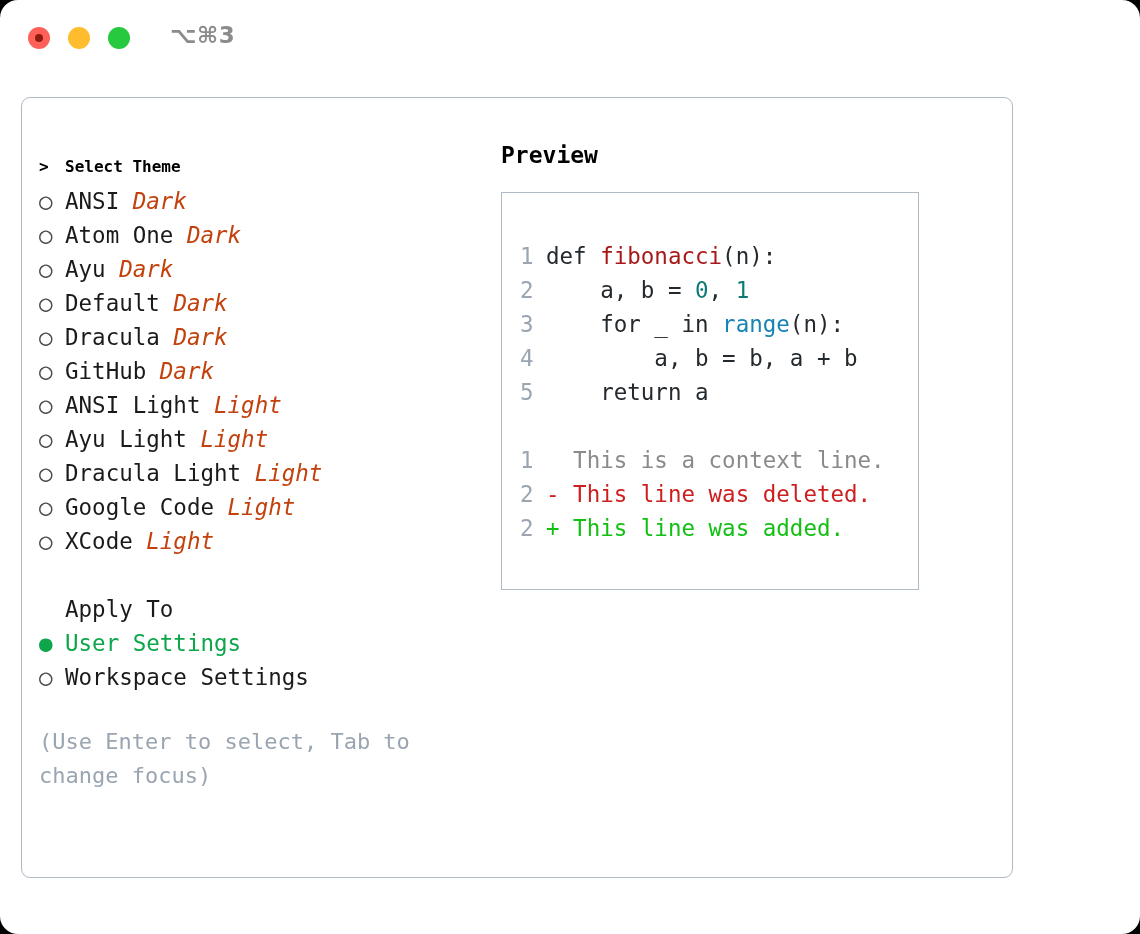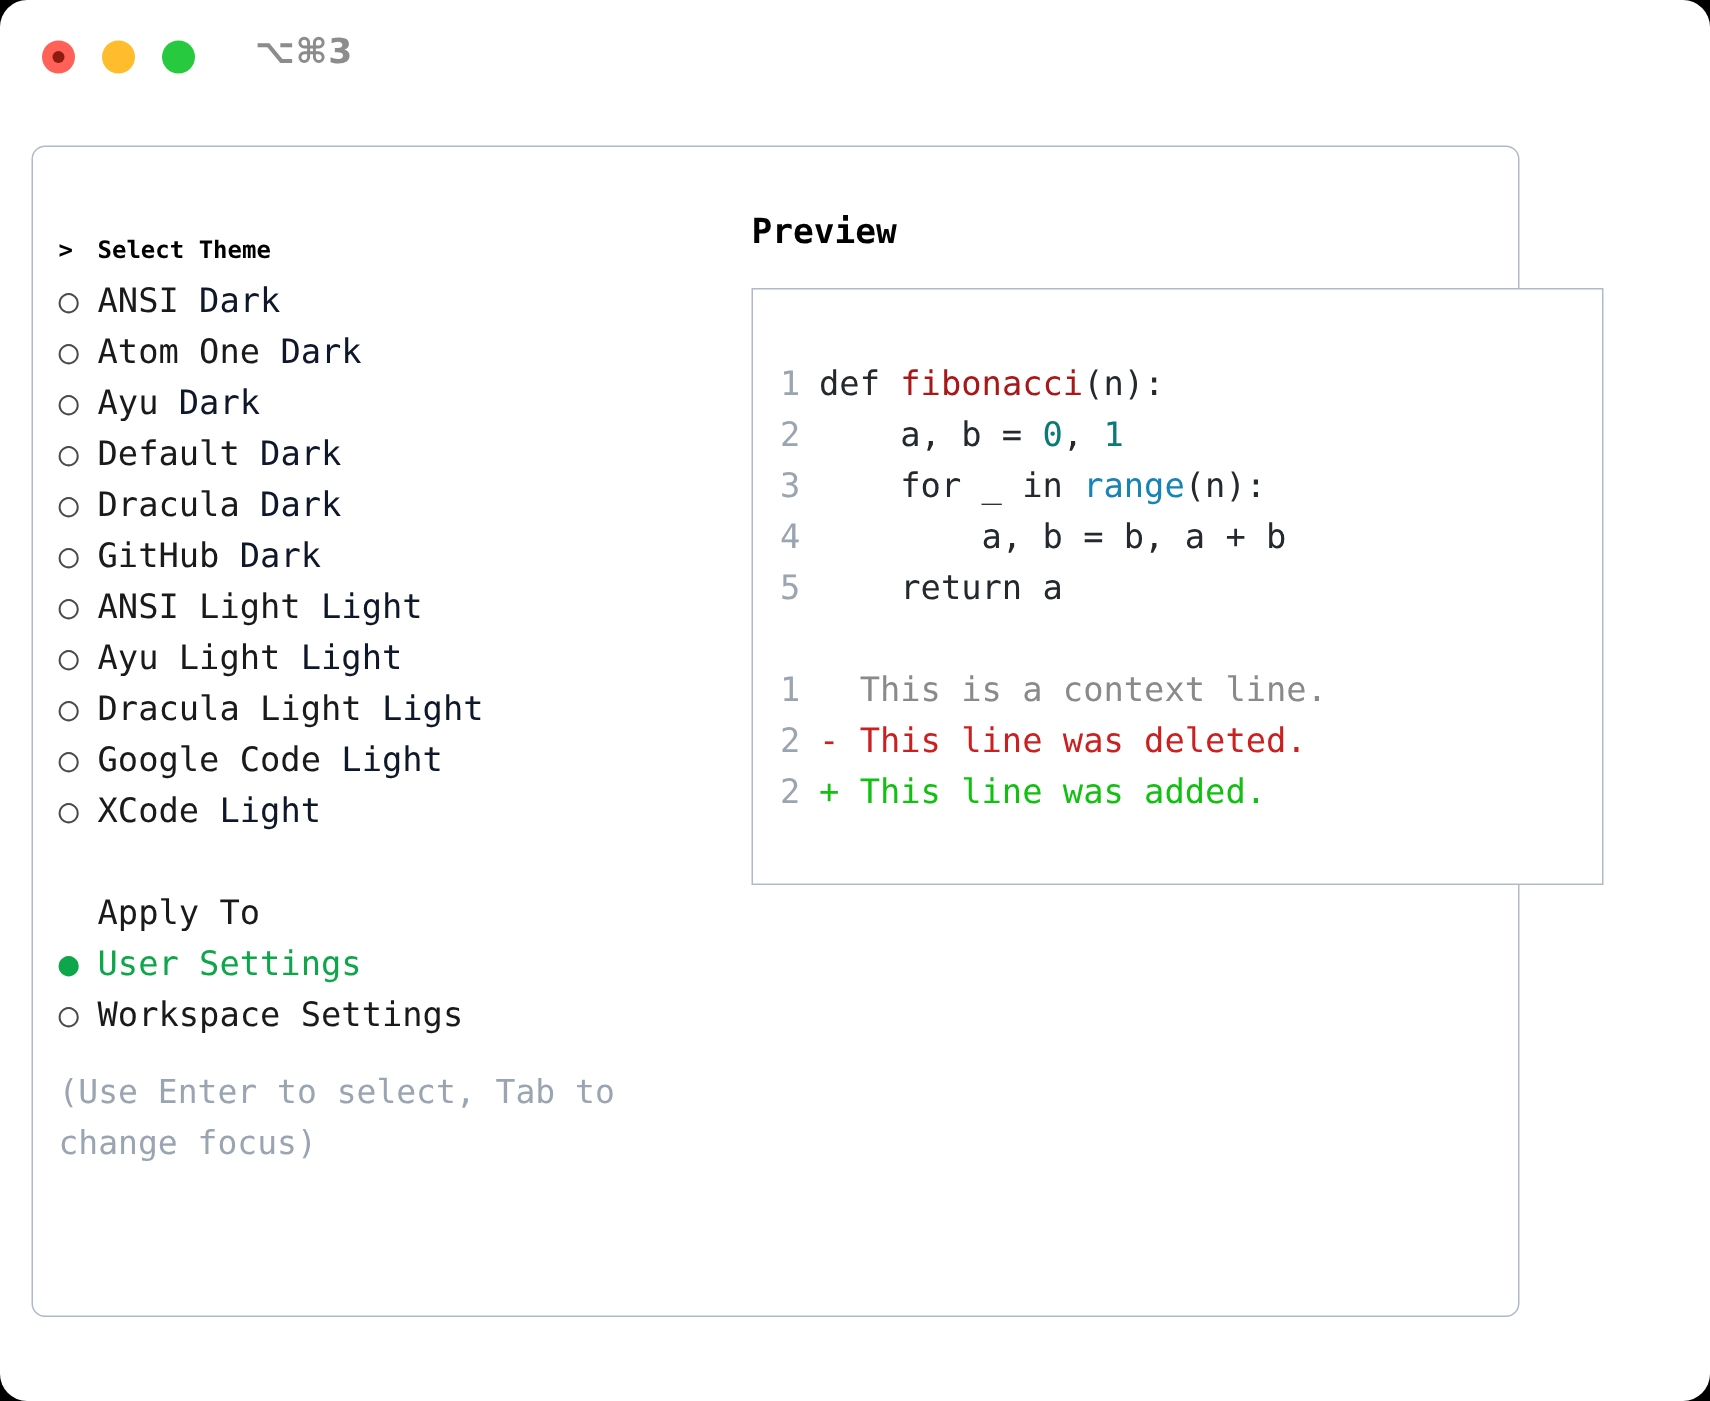--- a/index.html
+++ b/index.html
@@ -92,28 +92,28 @@
     width: 26px;
   }
   .header-row {
     font-weight: bold;
     font-size: 16px;
     color: #000000;
   }
   .subheader-row {
     color: #1a1a1a;
   }
-  .suffix { color: #0f172a; }
+  .suffix { color: #c2410c; font-style: italic; }
   .item-selected .label,
   .item-selected .marker { color: #0ea64a; }
   .dot-filled { color: #0ea64a; }
   .dot-hollow { color: #4a4a4a; }
   .spacer { height: 34px; }
   #hint {
-    margin-top: 18px;
+    margin-top: 31px;
     font-size: 22px;
     line-height: 34px;
     color: #9aa5b1;
     width: 410px;
   }
 
   
   #right-col {
     position: absolute;
     left: 479px;
@@ -122,21 +122,21 @@
   }
   #preview-title {
     font-size: 23px;
     font-weight: bold;
     color: #000000;
     line-height: 34px;
     white-space: pre;
   }
   #code-box {
     margin-top: 20px;
-    width: 568px;
+    width: 418px;
     height: 398px;
     border: 1.5px solid #b0bac6;
     box-sizing: border-box;
     background: #ffffff;
     padding: 46px 0 0 18px;
   }
   .code-line {
     font-size: 22.5px;
     line-height: 34px;
     white-space: pre;

